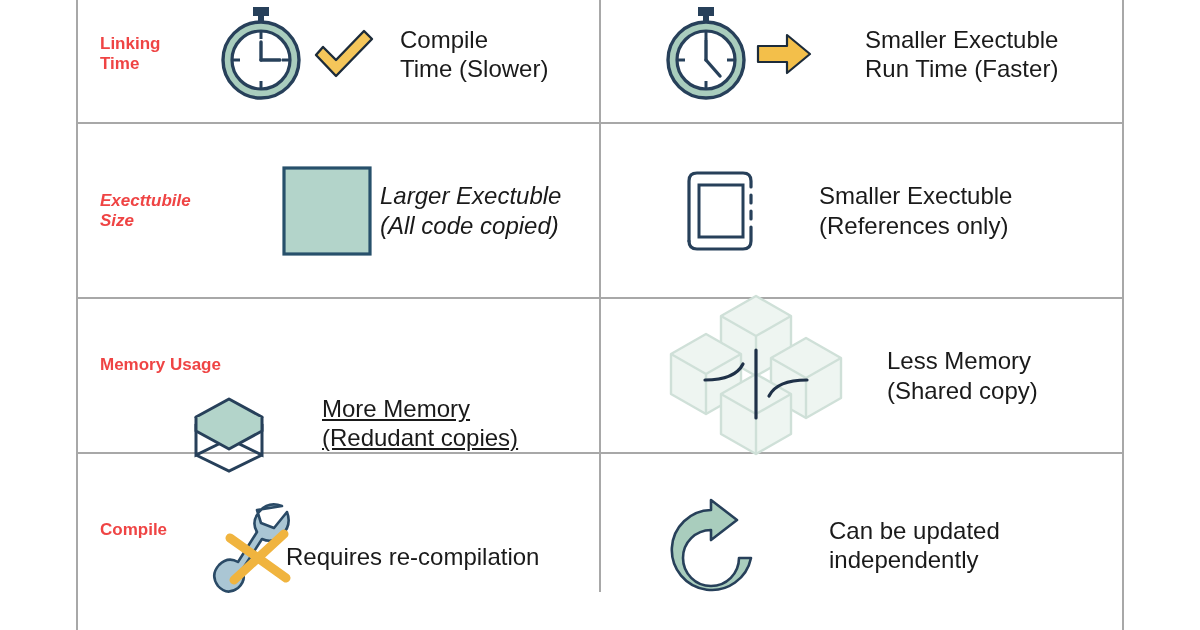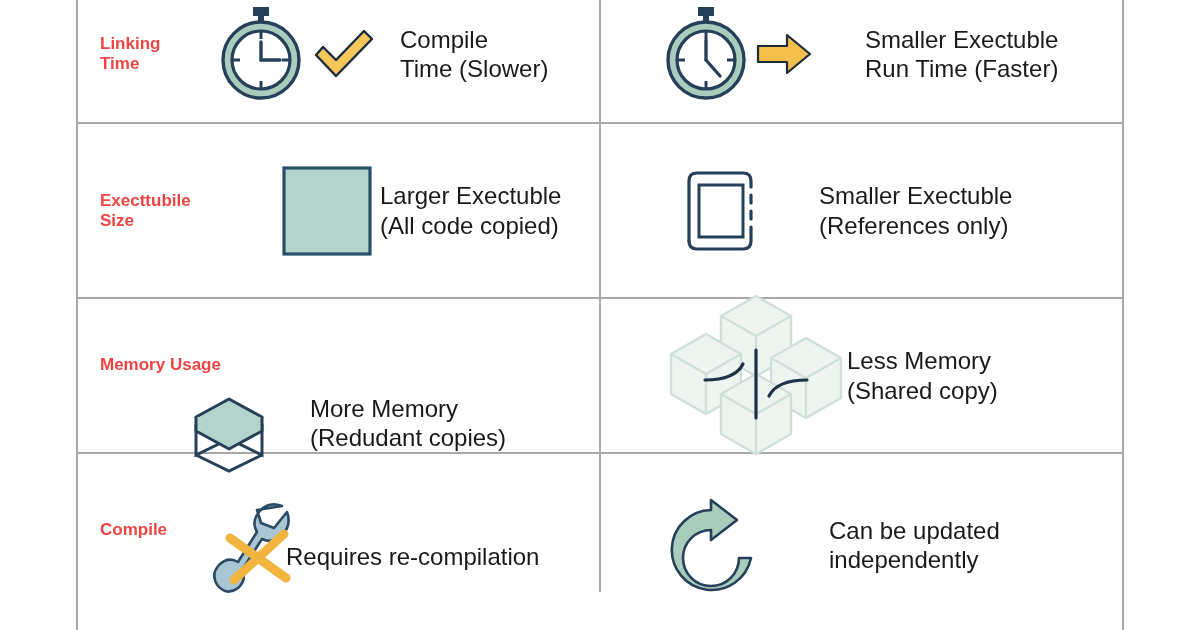--- a/index.html
+++ b/index.html
@@ -76,40 +76,40 @@
   .r1 .ic-stopwatch { margin-left: 0px; }
   .r1 .ic-check { margin-left: 8px; }
   .r1 .txt1 { margin-left: 24px; }
 
   .r1 .cell-right { padding-left: 62px; }
   .r1 .ic-clock2 { }
   .r1 .ic-arrow { margin-left: 6px; }
   .r1 .txt2 { margin-left: 52px; }
 
   
-  .r2 .cell-label { padding-left: 22px; }
+  .r2 .cell-label { padding-left: 22px; font-style: italic; }
   .r2 .lab { width: 168px; }
   .r2 .ic-square { margin-left: 14px; }
   .r2 .txt1 { margin-left: 8px; }
 
   .r2 .cell-right { padding-left: 70px; }
   .r2 .txt2 { margin-left: 56px; }
 
   
   .r3 .cell-label { display: block; padding: 0; }
   .r3 .lab {
     position: absolute;
     left: 22px;
     top: 56px;
   }
   .r3 .ic-layers { position: absolute; left: 112px; top: 96px; }
-  .r3 .txt1 { position: absolute; left: 232px; top: 95px; }
+  .r3 .txt1 { position: absolute; left: 244px; top: 95px; text-decoration: underline; }
 
   .r3 .cell-right { padding-left: 64px; }
-  .r3 .txt2 { }
+  .r3 .txt2 { margin-left: 40px; }
 
   
   .r4 .cell-label { display: block; padding: 0; }
   .r4 .lab { position: absolute; left: 22px; top: 66px; }
   .r4 .ic-tools { position: absolute; left: 132px; top: 44px; }
   .r4 .txt1 { position: absolute; left: 200px; top: 88px; margin-left: 8px; }
 
   .r4 .cell-right { display: block; padding: 0; }
   .r4 .ic-refresh { position: absolute; left: 60px; top: 42px; }
   .r4 .txt2 { position: absolute; left: 228px; top: 62px; }

